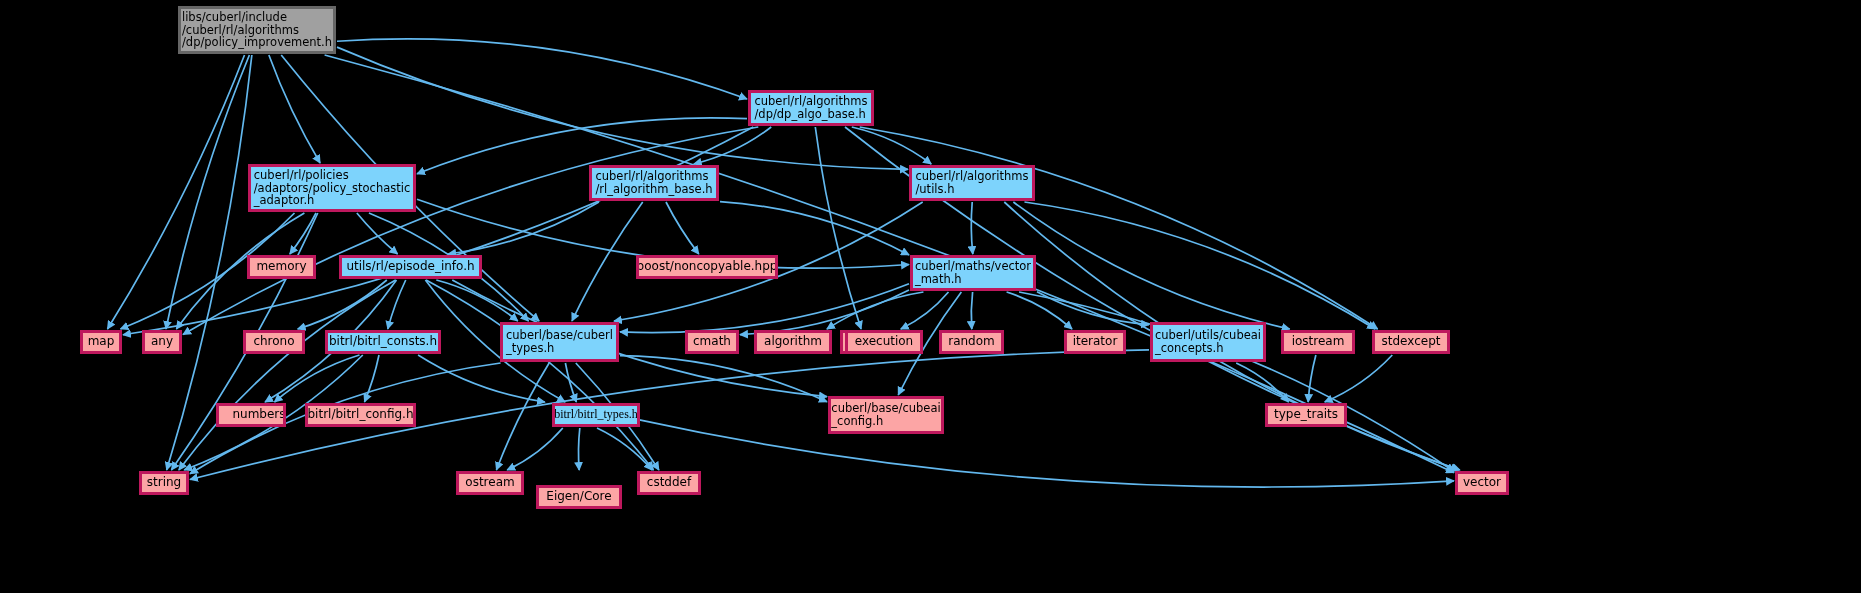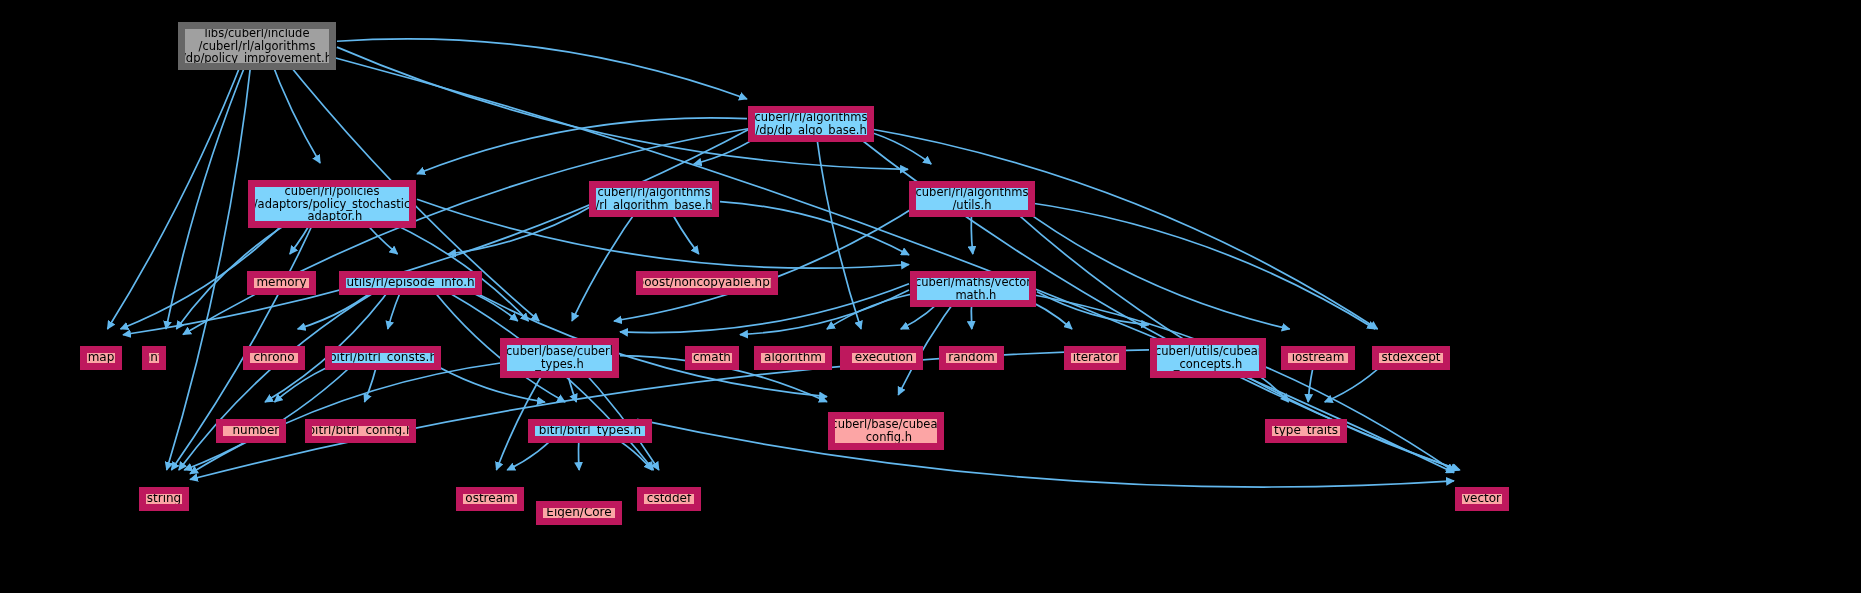--- a/index.html
+++ b/index.html
@@ -1,21 +1,21 @@
 <!DOCTYPE html>
 <html><head>
 <meta charset="utf-8">
 <style>
   html,body{margin:0;padding:0;background:#000;}
   #root{position:relative;width:1861px;height:593px;background:#000;overflow:hidden;
         font-family:"DejaVu Sans","Liberation Sans",sans-serif;}
   svg.edges{position:absolute;left:0;top:0;width:1861px;height:593px;}
   .node{position:absolute;box-sizing:border-box;display:flex;align-items:center;
-        justify-content:center;text-align:center;border:7px solid #be185d;
-        color:#000;line-height:1.12;white-space:pre;overflow:hidden;margin-top:16px;}
+        justify-content:center;border:3px solid #be185d;
+        color:#000;line-height:1.12;white-space:pre;overflow:hidden;}
   .n-white{background:#7dd3fc;}
   .n-grey{background:#fca5a5;}
   .n-root{background:#a0a0a0;border-color:#666;}
 </style>
 </head>
 <body>
 
 <div id="root">
   <svg class="edges" viewBox="0 0 1861 593" xmlns="http://www.w3.org/2000/svg">
     <defs>
@@ -105,37 +105,37 @@
 /rl_algorithm_base.h</div>
       <div class="node n-grey" style="left: 840px; top: 330px; width: 48px; height: 24px; font-size: 12px;">tuple</div>
       <div class="node n-white" style="left: 909px; top: 165px; width: 126px; height: 36px; font-size: 11.5px;">cuberl/rl/algorithms
 /utils.h</div>
       <div class="node n-grey" style="left: 247px; top: 255px; width: 69px; height: 24px; font-size: 12px;">memory</div>
       <div class="node n-white" style="left: 339px; top: 255px; width: 143px; height: 24px; font-size: 12px;">utils/rl/episode_info.h</div>
       <div class="node n-grey" style="left: 636px; top: 255px; width: 142px; height: 24px; font-size: 12px;">boost/noncopyable.hpp</div>
       <div class="node n-white" style="left: 910px; top: 255px; width: 126px; height: 36px; font-size: 11.5px;">cuberl/maths/vector
 _math.h</div>
       <div class="node n-grey" style="left: 80px; top: 330px; width: 42px; height: 24px; font-size: 12px;">map</div>
-      <div class="node n-grey" style="left: 142px; top: 330px; width: 24px; height: 24px; font-size: 12px;">any</div>
+      <div class="node n-grey" style="left: 142px; top: 330px; width: 40px; height: 24px; font-size: 12px;">any</div>
       <div class="node n-grey" style="left: 243px; top: 330px; width: 62px; height: 24px; font-size: 12px;">chrono</div>
       <div class="node n-white" style="left: 325px; top: 330px; width: 116px; height: 24px; font-size: 12px;">bitrl/bitrl_consts.h</div>
       <div class="node n-white" style="left: 500px; top: 322px; width: 119px; height: 40px; font-size: 11.5px;">cuberl/base/cuberl
 _types.h</div>
       <div class="node n-grey" style="left: 685px; top: 330px; width: 54px; height: 24px; font-size: 12px;">cmath</div>
       <div class="node n-grey" style="left: 754px; top: 330px; width: 78px; height: 24px; font-size: 12px;">algorithm</div>
       <div class="node n-grey" style="left: 845px; top: 330px; width: 78px; height: 24px; font-size: 12px;">execution</div>
       <div class="node n-grey" style="left: 939px; top: 330px; width: 65px; height: 24px; font-size: 12px;">random</div>
       <div class="node n-grey" style="left: 1064px; top: 330px; width: 62px; height: 24px; font-size: 12px;">iterator</div>
       <div class="node n-white" style="left: 1150px; top: 322px; width: 116px; height: 40px; font-size: 11.5px;">cuberl/utils/cubeai
 _concepts.h</div>
       <div class="node n-grey" style="left: 1281px; top: 330px; width: 74px; height: 24px; font-size: 12px;">iostream</div>
       <div class="node n-grey" style="left: 1372px; top: 330px; width: 78px; height: 24px; font-size: 12px;">stdexcept</div>
       <div class="node n-grey" style="left: 216px; top: 403px; width: 70px; height: 24px; font-size: 12px; padding-left: 16px;">numbers</div>
       <div class="node n-grey" style="left: 305px; top: 403px; width: 111px; height: 24px; font-size: 12px;">bitrl/bitrl_config.h</div>
-      <div class="node n-white" style="left: 528px; top: 403px; width: 124px; height: 24px; font-size: 12px;">bitrl/bitrl_types.h</div>
+      <div class="node n-white" style="left: 552px; top: 403px; width: 88px; height: 24px; font-size: 12px; font-family: Liberation Serif, serif;">bitrl/bitrl_types.h</div>
       <div class="node n-grey" style="left: 828px; top: 396px; width: 116px; height: 38px; font-size: 11.5px;">cuberl/base/cubeai
 _config.h</div>
       <div class="node n-grey" style="left: 1265px; top: 403px; width: 82px; height: 24px; font-size: 12px;">type_traits</div>
       <div class="node n-grey" style="left: 139px; top: 471px; width: 50px; height: 24px; font-size: 12px;">string</div>
       <div class="node n-grey" style="left: 456px; top: 471px; width: 68px; height: 24px; font-size: 12px;">ostream</div>
       <div class="node n-grey" style="left: 536px; top: 485px; width: 86px; height: 24px; font-size: 12px;">Eigen/Core</div>
       <div class="node n-grey" style="left: 637px; top: 471px; width: 64px; height: 24px; font-size: 12px;">cstddef</div>
       <div class="node n-grey" style="left: 1455px; top: 471px; width: 54px; height: 24px; font-size: 12px;">vector</div>
     </div>
 </div>

